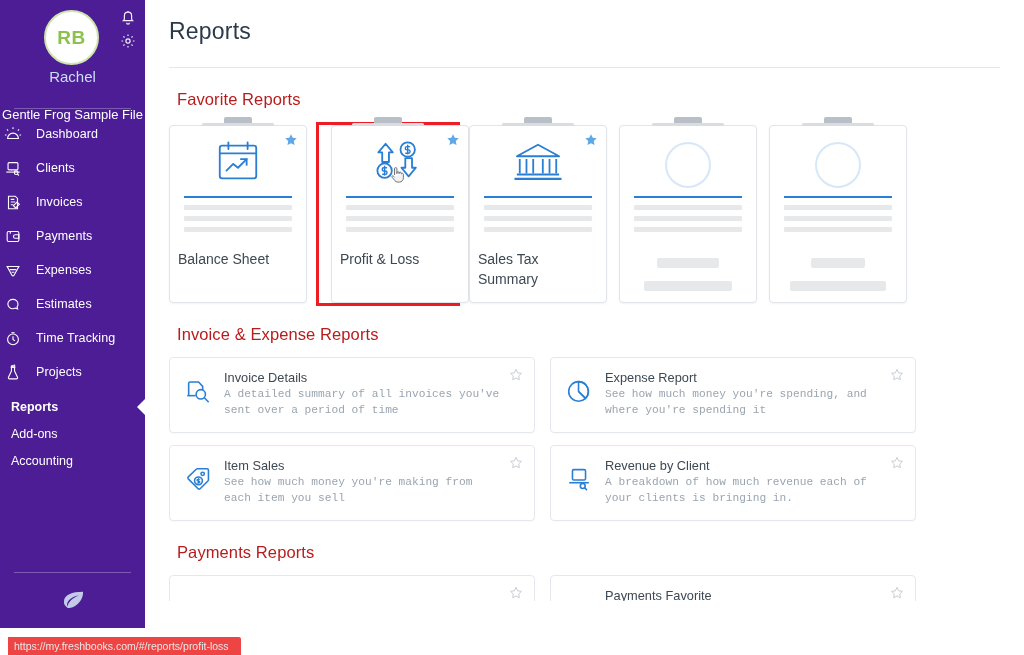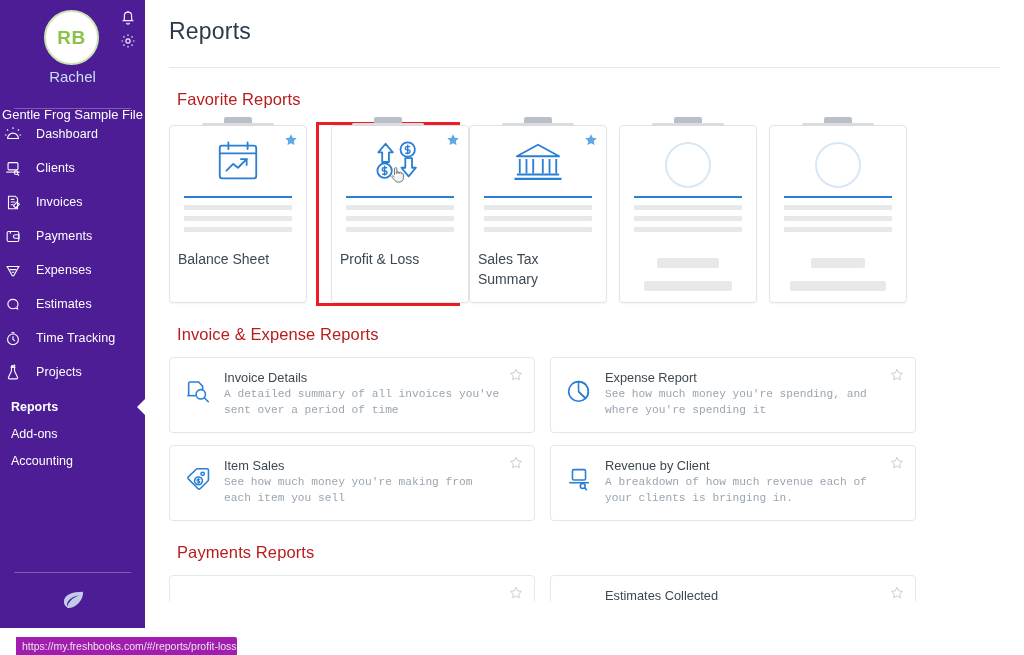--- a/index.html
+++ b/index.html
@@ -75,24 +75,24 @@
   }
   .sb-bottom-divider {
     position: absolute; bottom: 55px; left: 14px;
     width: 117px; height: 1px; background: rgba(255,255,255,.28);
   }
   .leaf { position: absolute; bottom: 14px; left: 0; width: 145px; text-align: center; }
   .leaf svg { display: inline-block; }
 
   
   .statusbar {
-    position: absolute; left: 16px; bottom: 0; z-index: 40;
-    background: #a21caf; color: #e8e8e8;
+    position: absolute; left: 8px; bottom: 0; z-index: 40;
+    background: #ef4444; color: #e8e8e8;
     font-size: 10.5px; font-family: "Liberation Sans", sans-serif;
-    padding: 3px 0 3px 6px;
+    padding: 3px 12px 3px 6px;
     border-top-right-radius: 2px;
     white-space: nowrap;
   }
 
   
   .main {
     flex: 1; height: 655px; background: #ffffff;
     overflow: hidden; position: relative;
   }
   .page-title {
@@ -535,21 +535,21 @@
             <svg width="14" height="14" viewBox="0 0 16 16" fill="none" stroke="#c4cbd2" stroke-width="1.1" stroke-linejoin="round">
                 <path d="M8 1.6l1.9 3.9 4.3.6-3.1 3 .7 4.3L8 11.4l-3.8 2 .7-4.3-3.1-3 4.3-.6z"></path>
               </svg>
           </span>
         </div>
       </div>
       <div class="partial-wrapper">
         <div class="list-card partial-card">
           <div class="lc-icon"></div>
           <div class="lc-body">
-            <div class="lc-title">Estimates Collected</div>
+            <div class="lc-title">Payments Favorite</div>
           </div>
           <span class="lc-star">
             <svg width="14" height="14" viewBox="0 0 16 16" fill="none" stroke="#c4cbd2" stroke-width="1.1" stroke-linejoin="round">
                 <path d="M8 1.6l1.9 3.9 4.3.6-3.1 3 .7 4.3L8 11.4l-3.8 2 .7-4.3-3.1-3 4.3-.6z"></path>
               </svg>
           </span>
         </div>
       </div>
     </div>
   </main>

